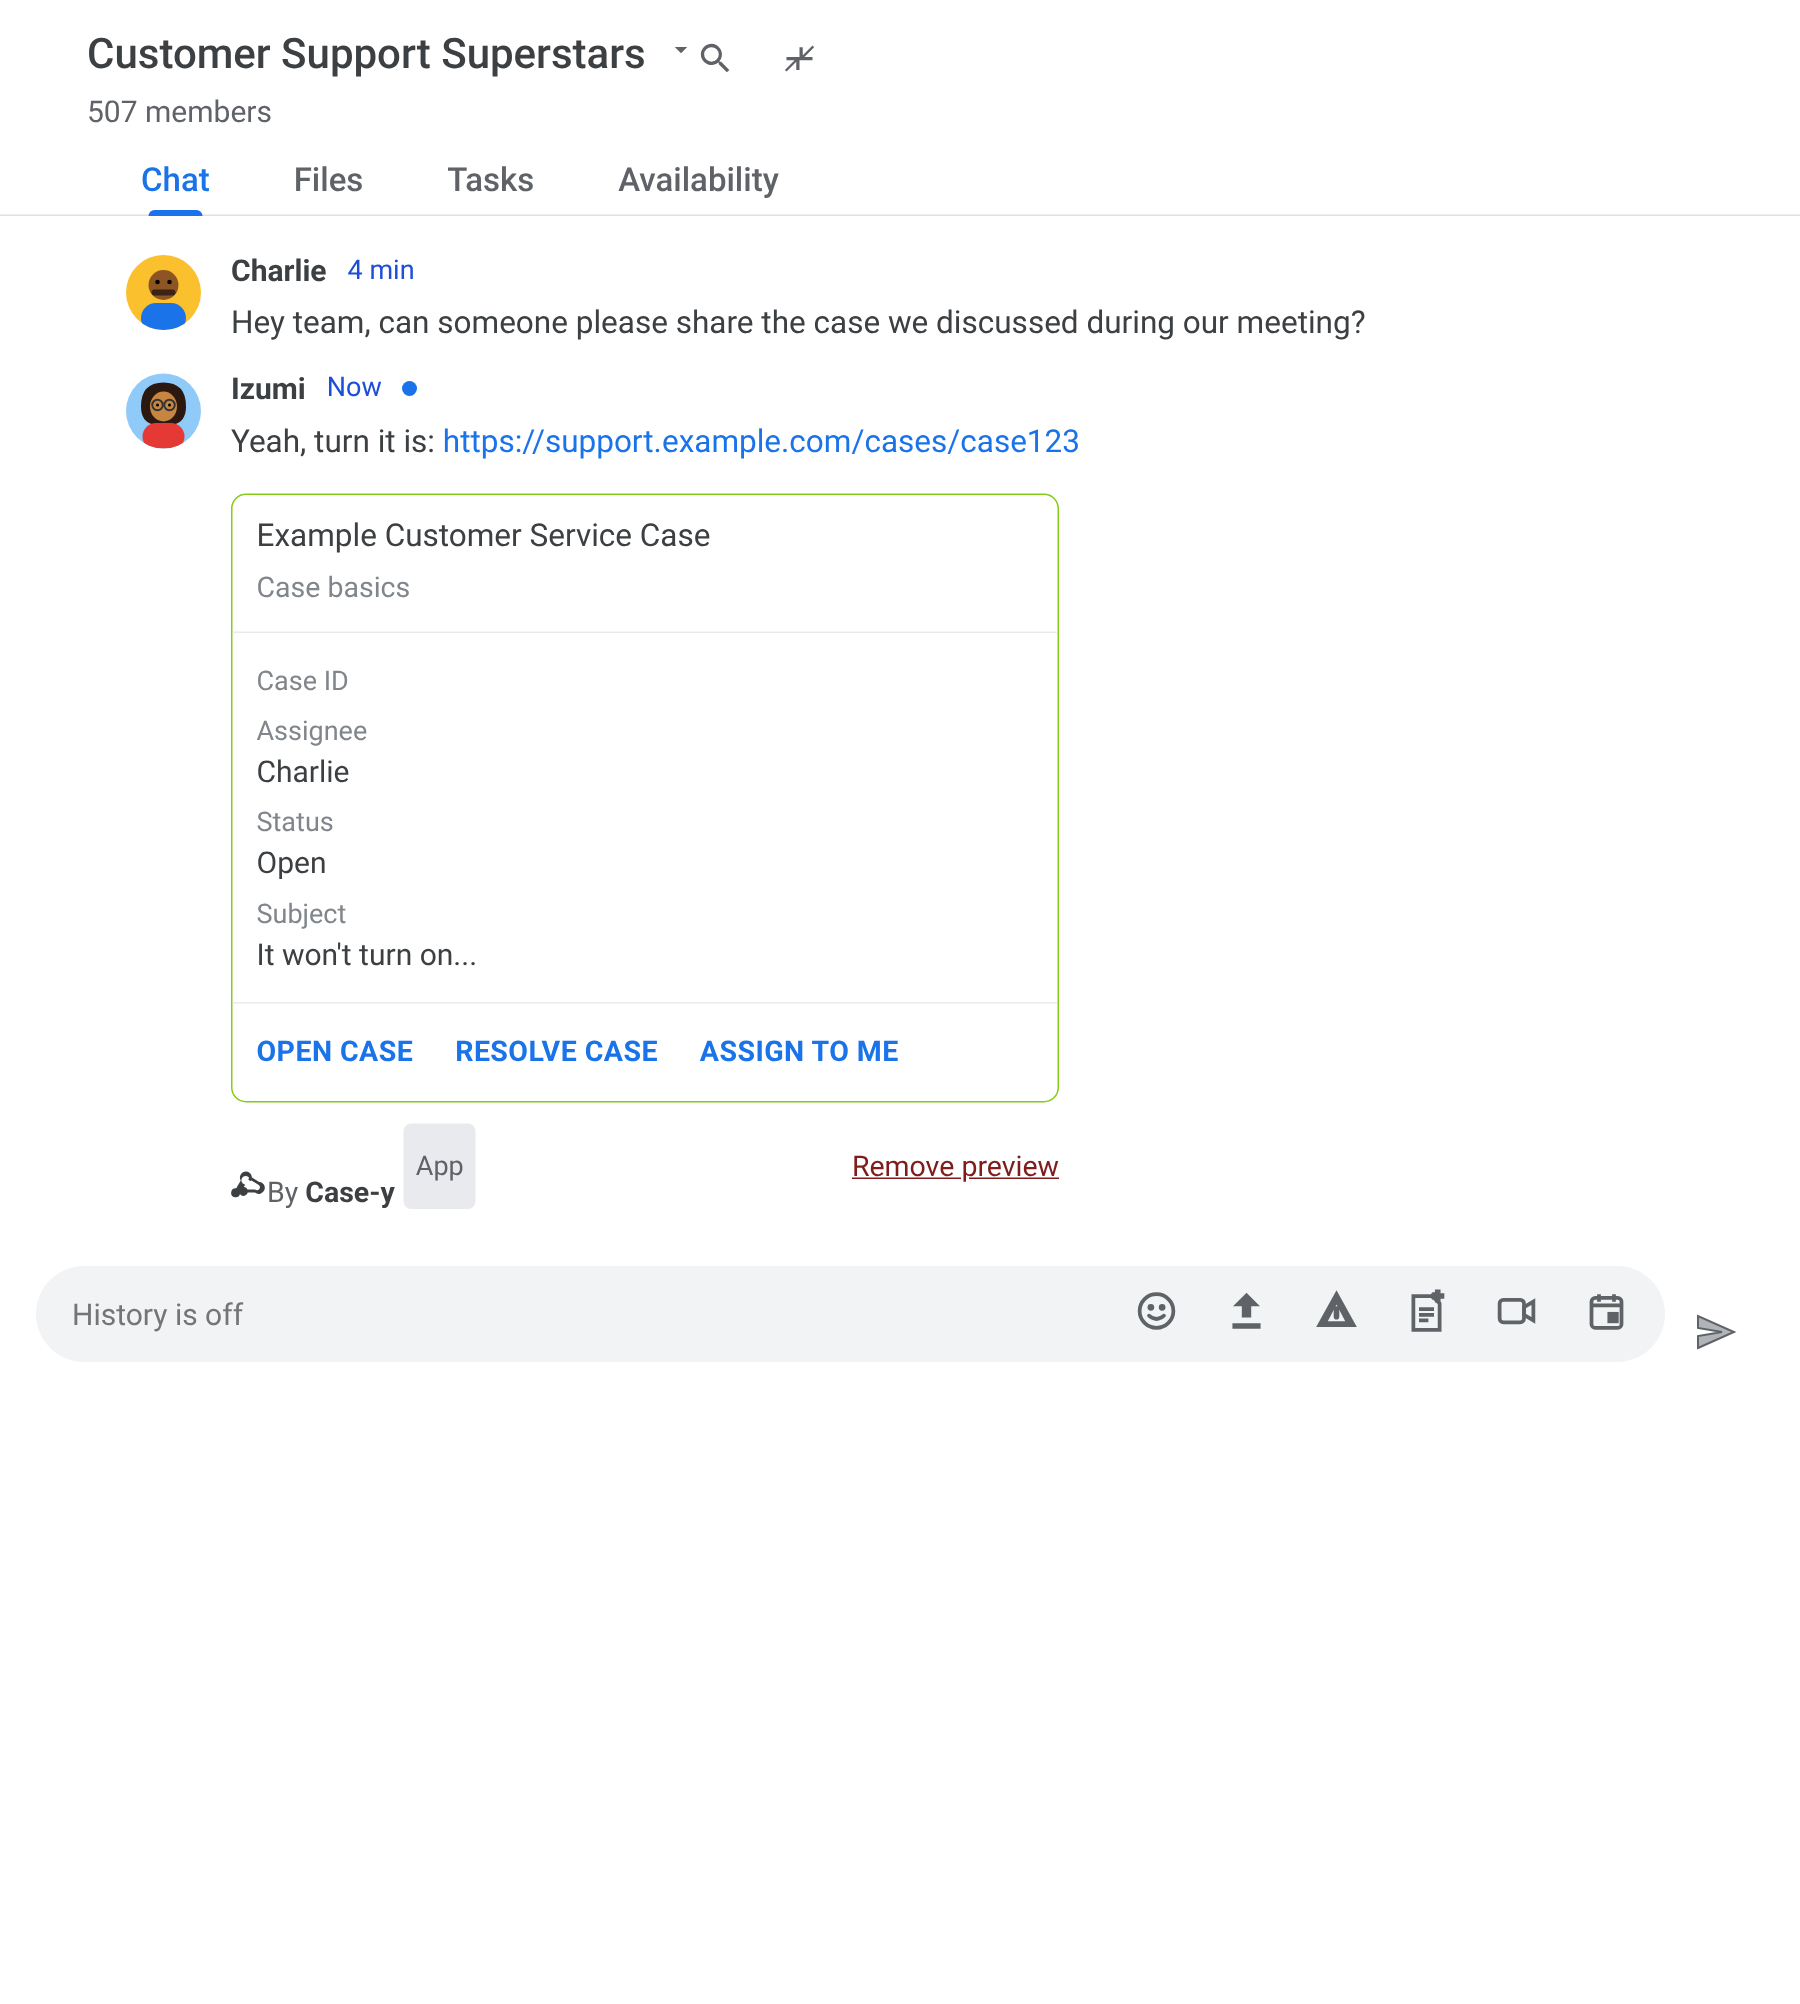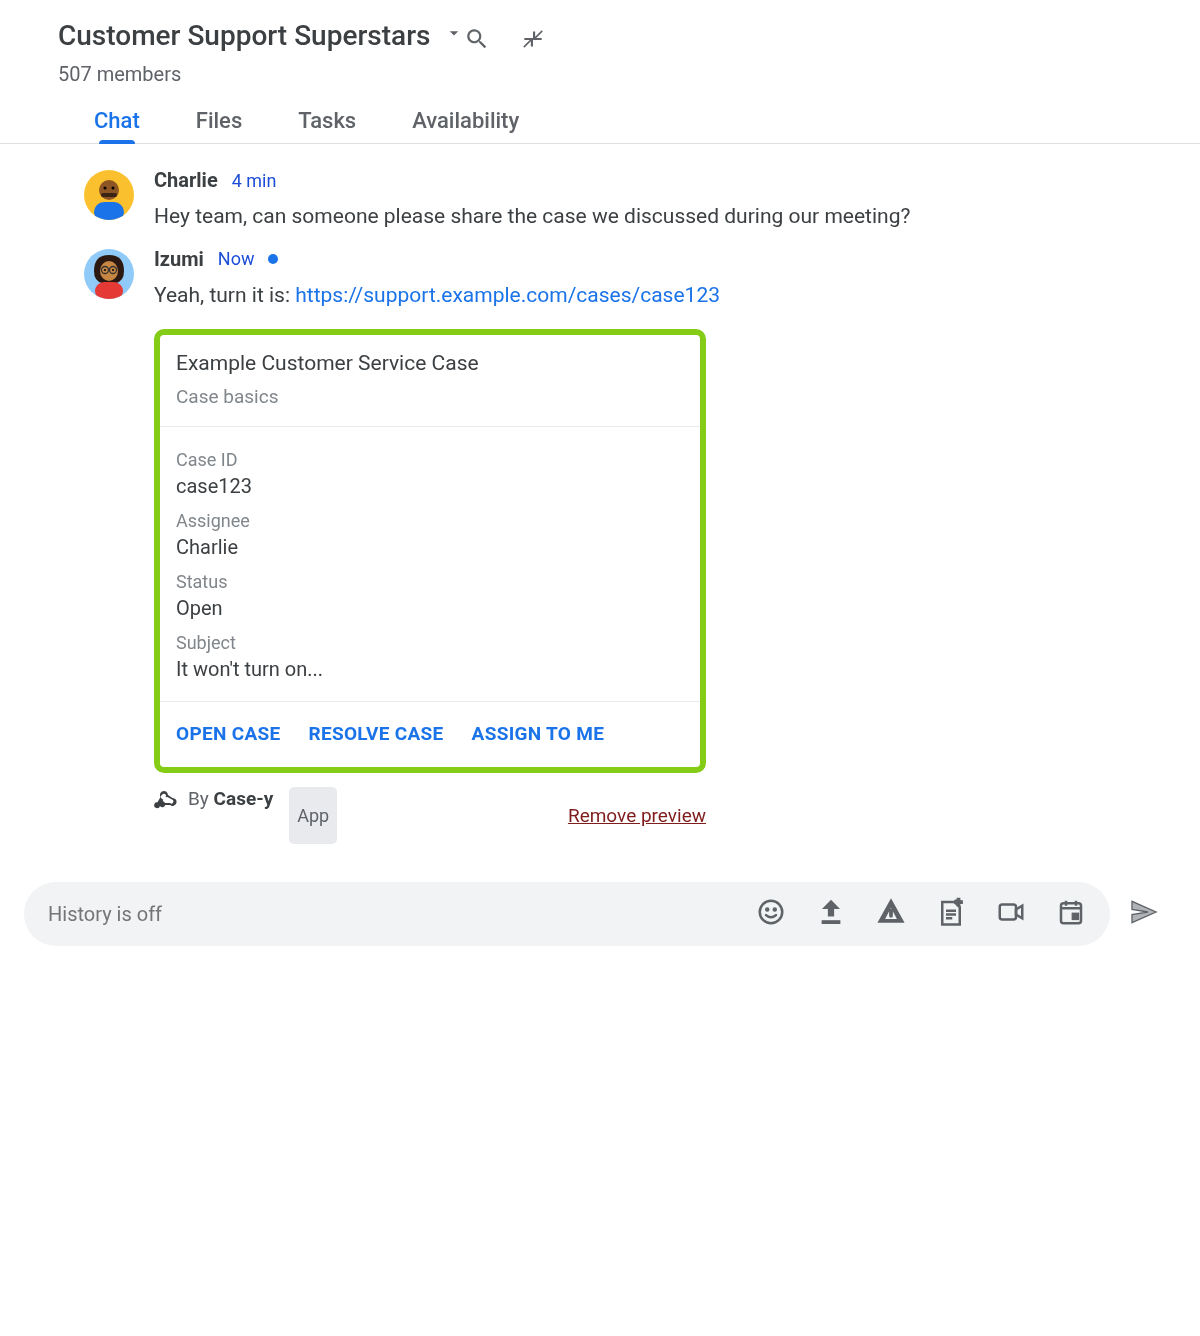--- a/index.html
+++ b/index.html
@@ -84,21 +84,21 @@
   .avatar svg { width: 50px; height: 50px; }
   .msg-body { flex:1; }
   .msg-header { display:flex; align-items:center; gap:14px; }
   .msg-author { font-size: 20px; font-weight:700; color:#3c4043; }
   .msg-time { font-size: 18px; color:#1d4ed8; }
   .blue-dot { width:10px; height:10px; border-radius:50%; background:#1a73e8; display:inline-block; }
   .msg-text { font-size: 21px; color:#3c4043; margin-top:8px; line-height:1.55; }
   .msg-text a { color:#1a73e8; text-decoration:none; }
 
   .card {
-    border: 6px solid #84cc16;
+    border: 1px solid #84cc16;
     border-radius: 10px;
     margin-top: 18px;
     width: 552px;
     overflow:hidden;
   }
   .card-header {
     padding: 16px 16px 18px 16px;
     border-bottom: 1px solid #e8eaed;
   }
   .card-title { font-size: 21px; color:#3c4043; }
@@ -125,21 +125,21 @@
     font-family: inherit;
   }
 
   .preview-footer {
     display:flex;
     align-items:center;
     justify-content: space-between;
     width: 552px;
     margin-top: 14px;
   }
-  .preview-left { display:flex; align-items:flex-start; gap:10px; color:#5f6368; font-size:19px;}
+  .preview-left { display:flex; align-items:flex-end; gap:0; color:#5f6368; font-size:19px;}
   .preview-left strong { color:#3c4043; font-weight:700;}
   .app-badge {
     background:#e8eaed;
     color:#5f6368;
     font-size:18px;
     border-radius:5px;
     padding: 18px 8px;
     margin-left:6px;
   }
   .webhook-icon svg { width:24px; height:24px; fill:#3c4043; }
@@ -148,21 +148,21 @@
     font-size:19px;
     text-decoration: underline;
     cursor:pointer;
     background:none;
     border:none;
     font-family:inherit;
   }
 
   .composer-row {
     display:flex;
-    align-items:center;
+    align-items:flex-end;
     gap: 18px;
     padding: 18px 40px 18px 24px;
   }
   .composer {
     flex:1;
     background:#f1f3f4;
     border-radius: 40px;
     height: 64px;
     display:flex;
     align-items:center;
@@ -262,21 +262,20 @@
       </div>
 
       <div class="card">
         <div class="card-header">
           <div class="card-title">Example Customer Service Case</div>
           <div class="card-subtitle">Case basics</div>
         </div>
         <div class="card-body">
           <div class="field">
             <div class="field-label">Case ID</div>
-            <div class="field-value">case123</div>
           </div>
           <div class="field">
             <div class="field-label">Assignee</div>
             <div class="field-value">Charlie</div>
           </div>
           <div class="field">
             <div class="field-label">Status</div>
             <div class="field-value">Open</div>
           </div>
           <div class="field">

